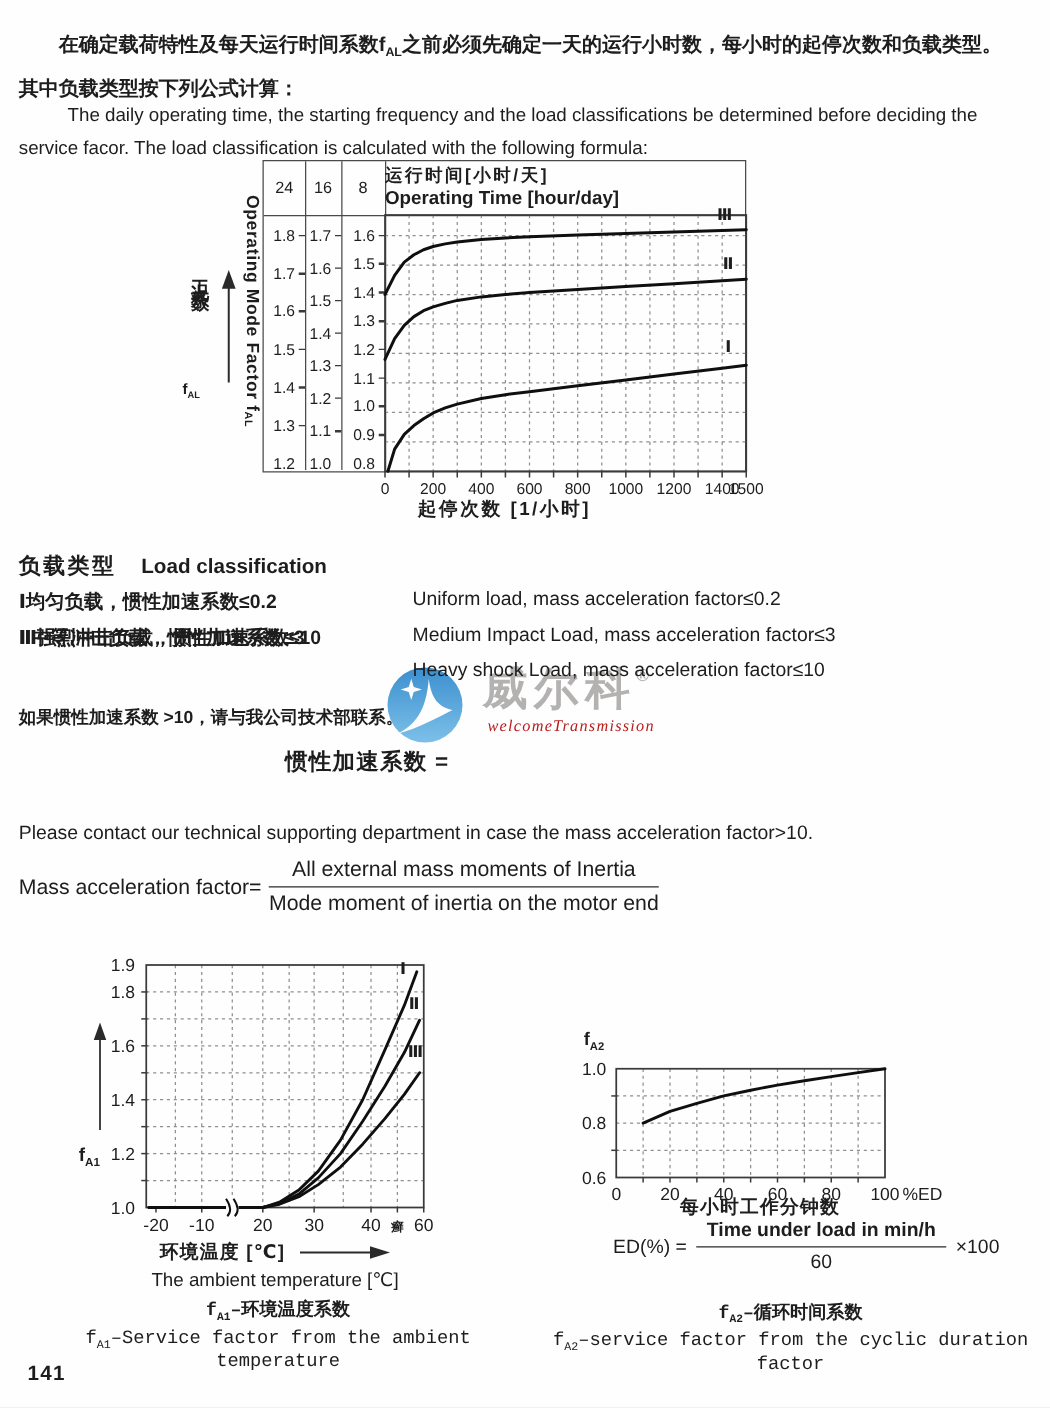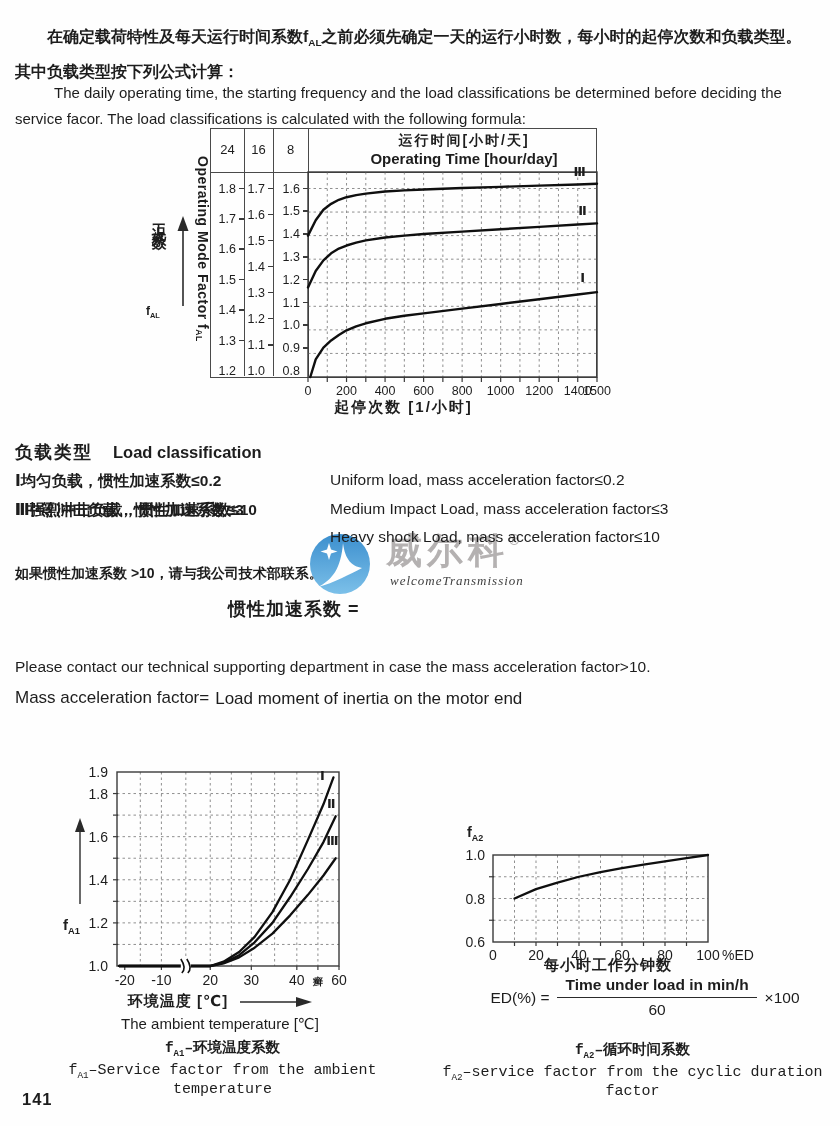--- a/index.html
+++ b/index.html
@@ -11,33 +11,33 @@
   
   .intro-zh{left:15px;top:22px;font-size:16px;line-height:29px;width:815px;}
   .intro-zh .indent{text-indent:2em;display:block;}
   .intro-en{left:15px;top:80px;font-size:15px;line-height:26px;width:815px;font-weight:500;}
   .intro-en .indent{text-indent:2.6em;display:block;}
   sub{font-size:62%;}
   
   .wm{left:302px;top:525px;width:240px;height:78px;}
   .wm-name{position:absolute;left:84px;top:2px;font-size:36px;font-weight:700;color:#b4b1b1;letter-spacing:5px;}
   .wm-reg{font-size:14px;vertical-align:18px;letter-spacing:0;}
-  .wm-sub{position:absolute;left:88px;top:48px;font-size:13px;color:#404040;
+  .wm-sub{position:absolute;left:88px;top:48px;font-size:13px;color:#b91c1c;
           font-family:"Liberation Serif","DejaVu Serif",serif;font-style:italic;letter-spacing:1px;}
   
   .mainchart{left:145px;top:128px;width:460px;height:310px;}
   .mc-zh-ylabel{left:4px;top:84px;writing-mode:vertical-rl;font-size:14.5px;font-weight:700;letter-spacing:4px;}
   .mc-fal{left:1px;top:176px;font-size:12px;font-weight:600;}
   .mc-uparrow{left:31px;top:88px;}
   .mc-en-ylabel{left:49px;top:28px;writing-mode:vertical-rl;font-size:14px;font-weight:700;letter-spacing:.5px;}
   .mc-table{left:65px;top:0;width:387px;height:250px;border:1.5px solid #4a4a4a;box-sizing:border-box;}
   .vline{position:absolute;top:0;width:0;height:247px;border-right:1.2px solid #4a4a4a;}
   .hline{position:absolute;left:0;top:43px;width:385px;border-bottom:1.2px solid #4a4a4a;}
   .col-h{position:absolute;top:13px;font-size:13px;text-align:center;}
-  .mc-title{position:absolute;left:109px;top:3px;width:288px;text-align:center;}
+  .mc-title{position:absolute;left:97px;top:3px;width:288px;}
   .mc-title .t-zh{font-size:14px;font-weight:700;letter-spacing:2px;}
   .mc-title .t-en{font-size:15px;font-weight:700;}
   .scale-col{position:absolute;top:0;height:247px;}
   .scale-lbl{position:absolute;right:0;width:100%;box-sizing:border-box;text-align:right;
              padding-right:8px;font-size:12.5px;height:16px;line-height:16px;}
   .scale-lbl i{position:absolute;right:0;top:7px;width:5px;height:1.6px;background:#3a3a3a;}
   .mc-plot{position:absolute;left:97px;top:43px;overflow:visible;}
   .mc-xlabel-zh{left:65px;top:270px;width:387px;text-align:center;font-size:15px;font-weight:700;letter-spacing:2px;}
   .mc-xlabel-en{left:65px;top:289px;width:387px;text-align:center;font-size:14.5px;font-weight:600;}
   
@@ -87,21 +87,21 @@
 <body>
 
 <div class="page">
 
   <div class="abs intro-zh zh">
     <span class="indent nowrap"><span>在确定载荷特性及每天运行时间系数f</span><sub>AL</sub><span>之前必须先确定一天的运行小时数，每小时的起停次数和负载类型。</span></span>
     <span>其中负载类型按下列公式计算：</span>
   </div>
   <div class="abs intro-en">
     <span class="indent nowrap">The daily operating time, the starting frequency and the load classifications be determined before deciding the</span>
-    <span>service facor. The load classifications is calculated with the following formula:</span>
+    <span>service facor. The load classification is calculated with the following formula:</span>
   </div>
 
   <div class="abs wm">
     <svg class="abs" style="left:6px;top:8px" width="66" height="64" viewBox="0 0 66 64">
       <defs>
         <linearGradient id="wmblue" x1="0" y1="0" x2="0" y2="1">
           <stop offset="0" stop-color="#3c8fce"></stop>
             <stop offset="1" stop-color="#7cc0e9"></stop>
         </linearGradient>
       </defs>
@@ -235,21 +235,22 @@
   <div class="lc-row-en" style="top:528px">Heavy shock Load, mass acceleration factor≤10</div>
 
   <div class="abs contact-zh">如果惯性加速系数 &gt;10，请与我公司技术部联系。</div>
   <div class="abs formula formula-zh">
     <span class="lhs">惯性加速系数 =</span>
   </div>
   <div class="abs contact-en">Please contact our technical supporting department in case the mass acceleration factor&gt;10.</div>
   <div class="abs formula formula-en">
     <span class="lhs">Mass acceleration factor=</span>
     <span class="frac">
-      <span class="den">Load moment of inertia on the motor end</span>
+      <span class="num">All external mass moments of Inertia</span>
+      <span class="den">Mode moment of inertia on the motor end</span>
     </span>
   </div>
 
   <div class="abs fa1">
     <svg class="abs fa1-arrow" width="14" height="88" viewBox="0 0 14 88">
       <line x1="7" y1="13" x2="7" y2="86" stroke="#2a2a2a" stroke-width="1.4"></line>
       <path d="M7 0 L12 14 L2 14 Z" fill="#2a2a2a"></path>
     </svg>
     <div class="abs fa1-name"><span>f</span><sub>A1</sub></div>
     <svg id="fa1-plot" class="fa1-plot" width="224" height="200">

